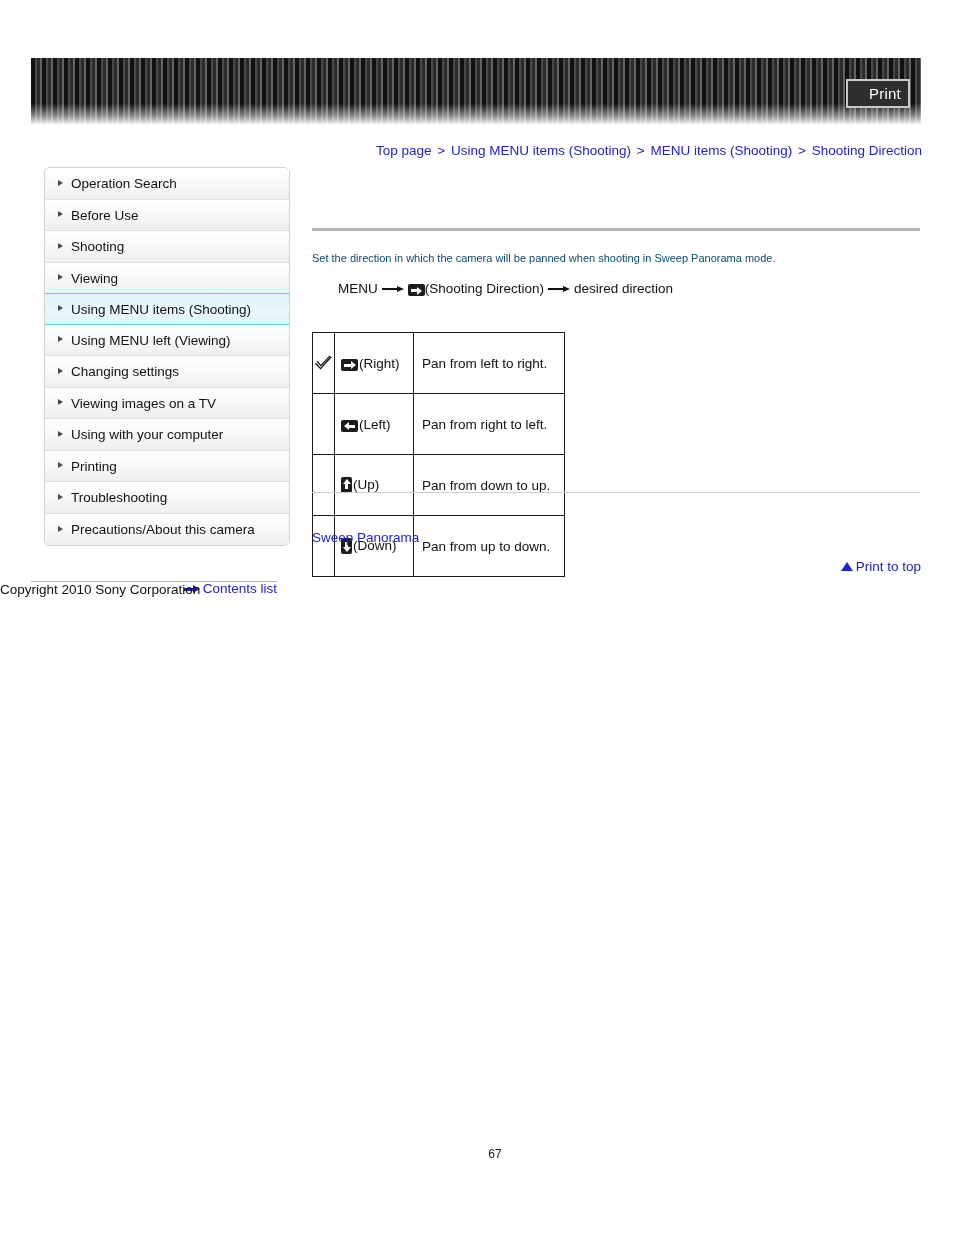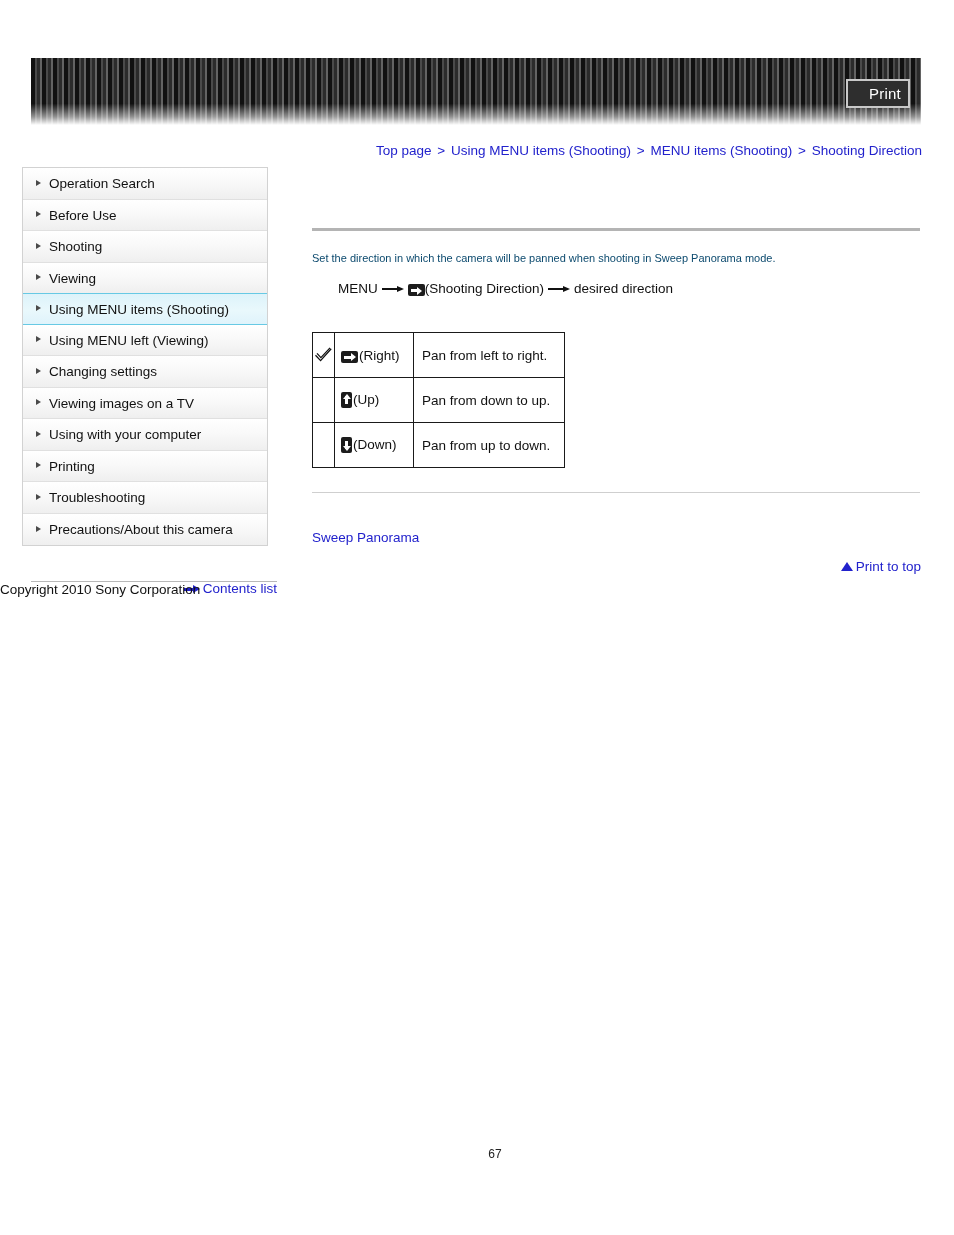--- a/index.html
+++ b/index.html
@@ -70,25 +70,25 @@
     cursor: pointer;
   }
   #breadcrumb .sep {
     color: #2222cc;
     padding: 0 2px;
   }
 
   
   #sidebar {
     position: absolute;
-    left: 22px;
+    left: 44px;
     top: 167px;
     width: 246px;
     border: 1px solid #d2d2d2;
-    border-radius: 0;
+    border-radius: 6px;
     background: #f7f7f7;
     box-sizing: border-box;
     overflow: hidden;
   }
   .nav-item {
     position: relative;
     height: 31.5px;
     line-height: 31.5px;
     padding-left: 26px;
     font-size: 13.5px;
@@ -270,21 +270,21 @@
     position: absolute;
     left: 312px;
     top: 332px;
     border-collapse: collapse;
     font-size: 13.5px;
     color: #111111;
   }
   #dir-table td {
     border: 1px solid #1a1a1a;
     height: 28px;
-    padding: 8px 6px;
+    padding: 16px 6px;
     vertical-align: middle;
     white-space: nowrap;
     background: #ffffff;
   }
   #dir-table td.c-check {
     width: 21px;
     padding: 0;
     text-align: center;
   }
   #dir-table td.c-opt {
@@ -455,20 +455,27 @@
         </span>
       </td>
       <td class="c-opt">
         <span class="dir-icon horiz right"><span class="shaft"></span><span class="head"></span></span><span class="opt-label">(Right)</span>
       </td>
       <td class="c-desc">Pan from left to right.</td>
     </tr>
     <tr>
       <td class="c-check"></td>
       <td class="c-opt">
+        <span class="dir-icon horiz left"><span class="shaft"></span><span class="head"></span></span><span class="opt-label">(Left)</span>
+      </td>
+      <td class="c-desc">Pan from right to left.</td>
+    </tr>
+    <tr>
+      <td class="c-check"></td>
+      <td class="c-opt">
         <span class="dir-icon vert up"><span class="shaft"></span><span class="head"></span></span><span class="opt-label">(Up)</span>
       </td>
       <td class="c-desc">Pan from down to up.</td>
     </tr>
     <tr>
       <td class="c-check"></td>
       <td class="c-opt">
         <span class="dir-icon vert down"><span class="shaft"></span><span class="head"></span></span><span class="opt-label">(Down)</span>
       </td>
       <td class="c-desc">Pan from up to down.</td>

